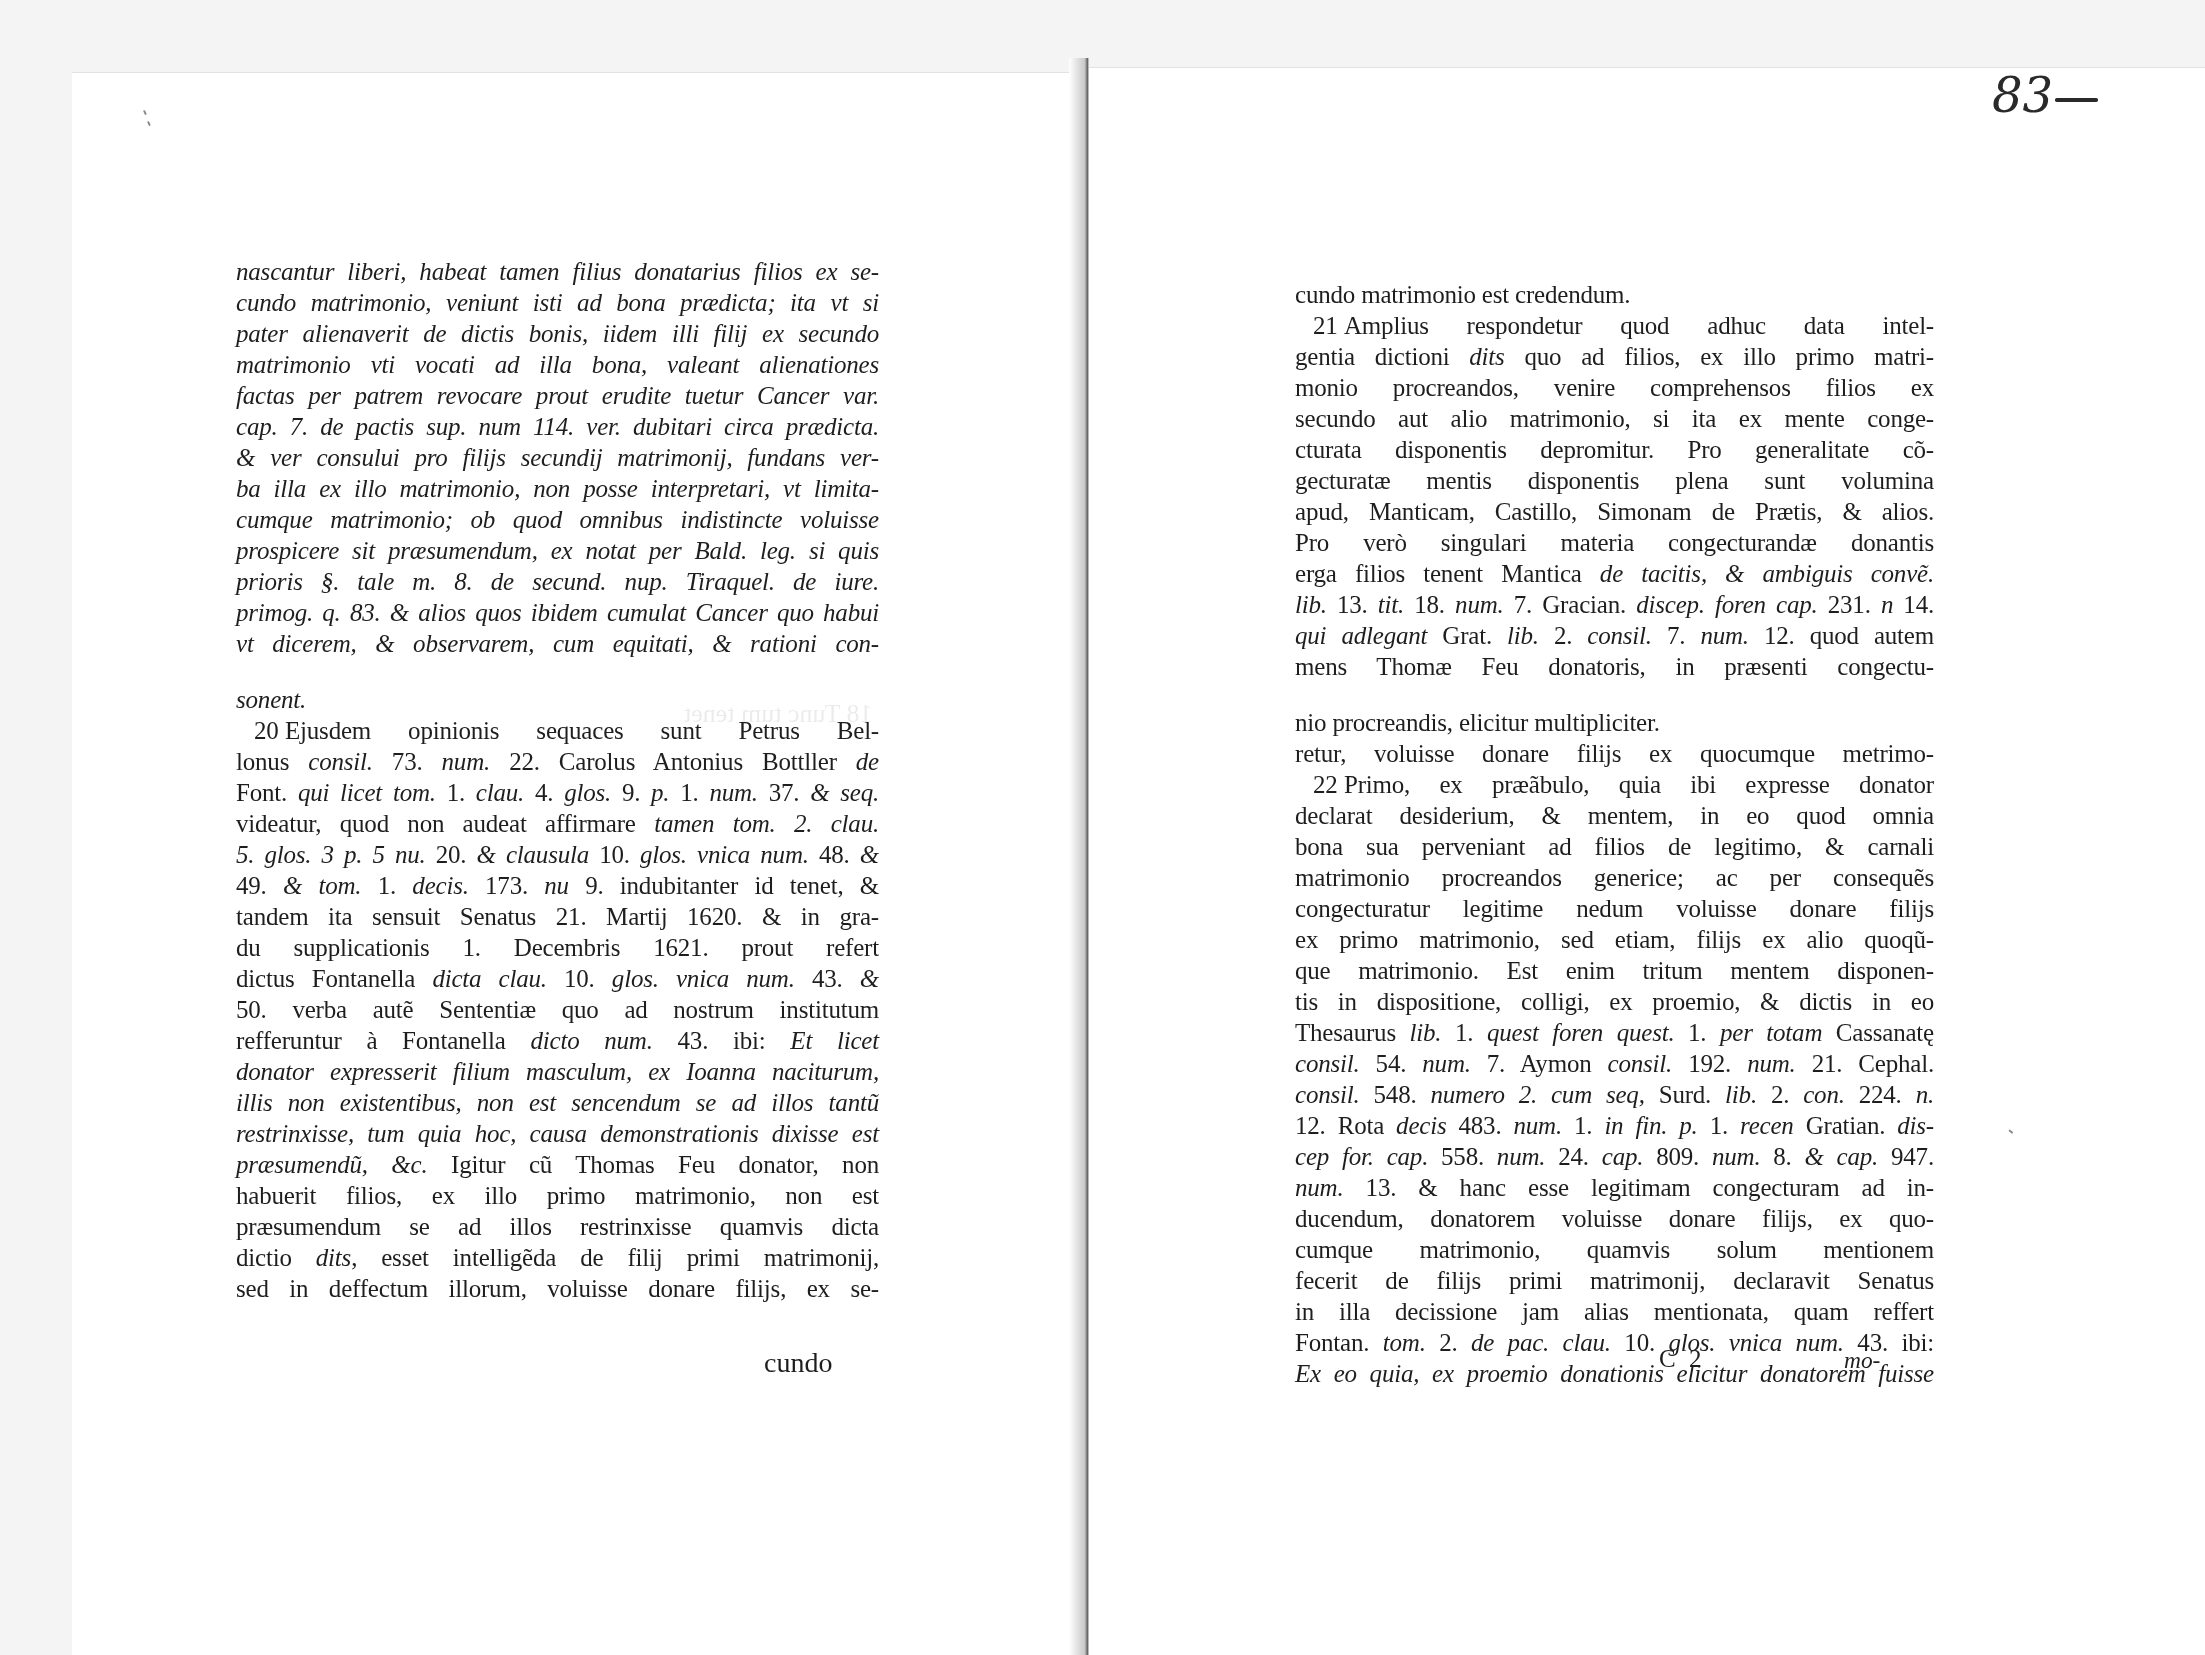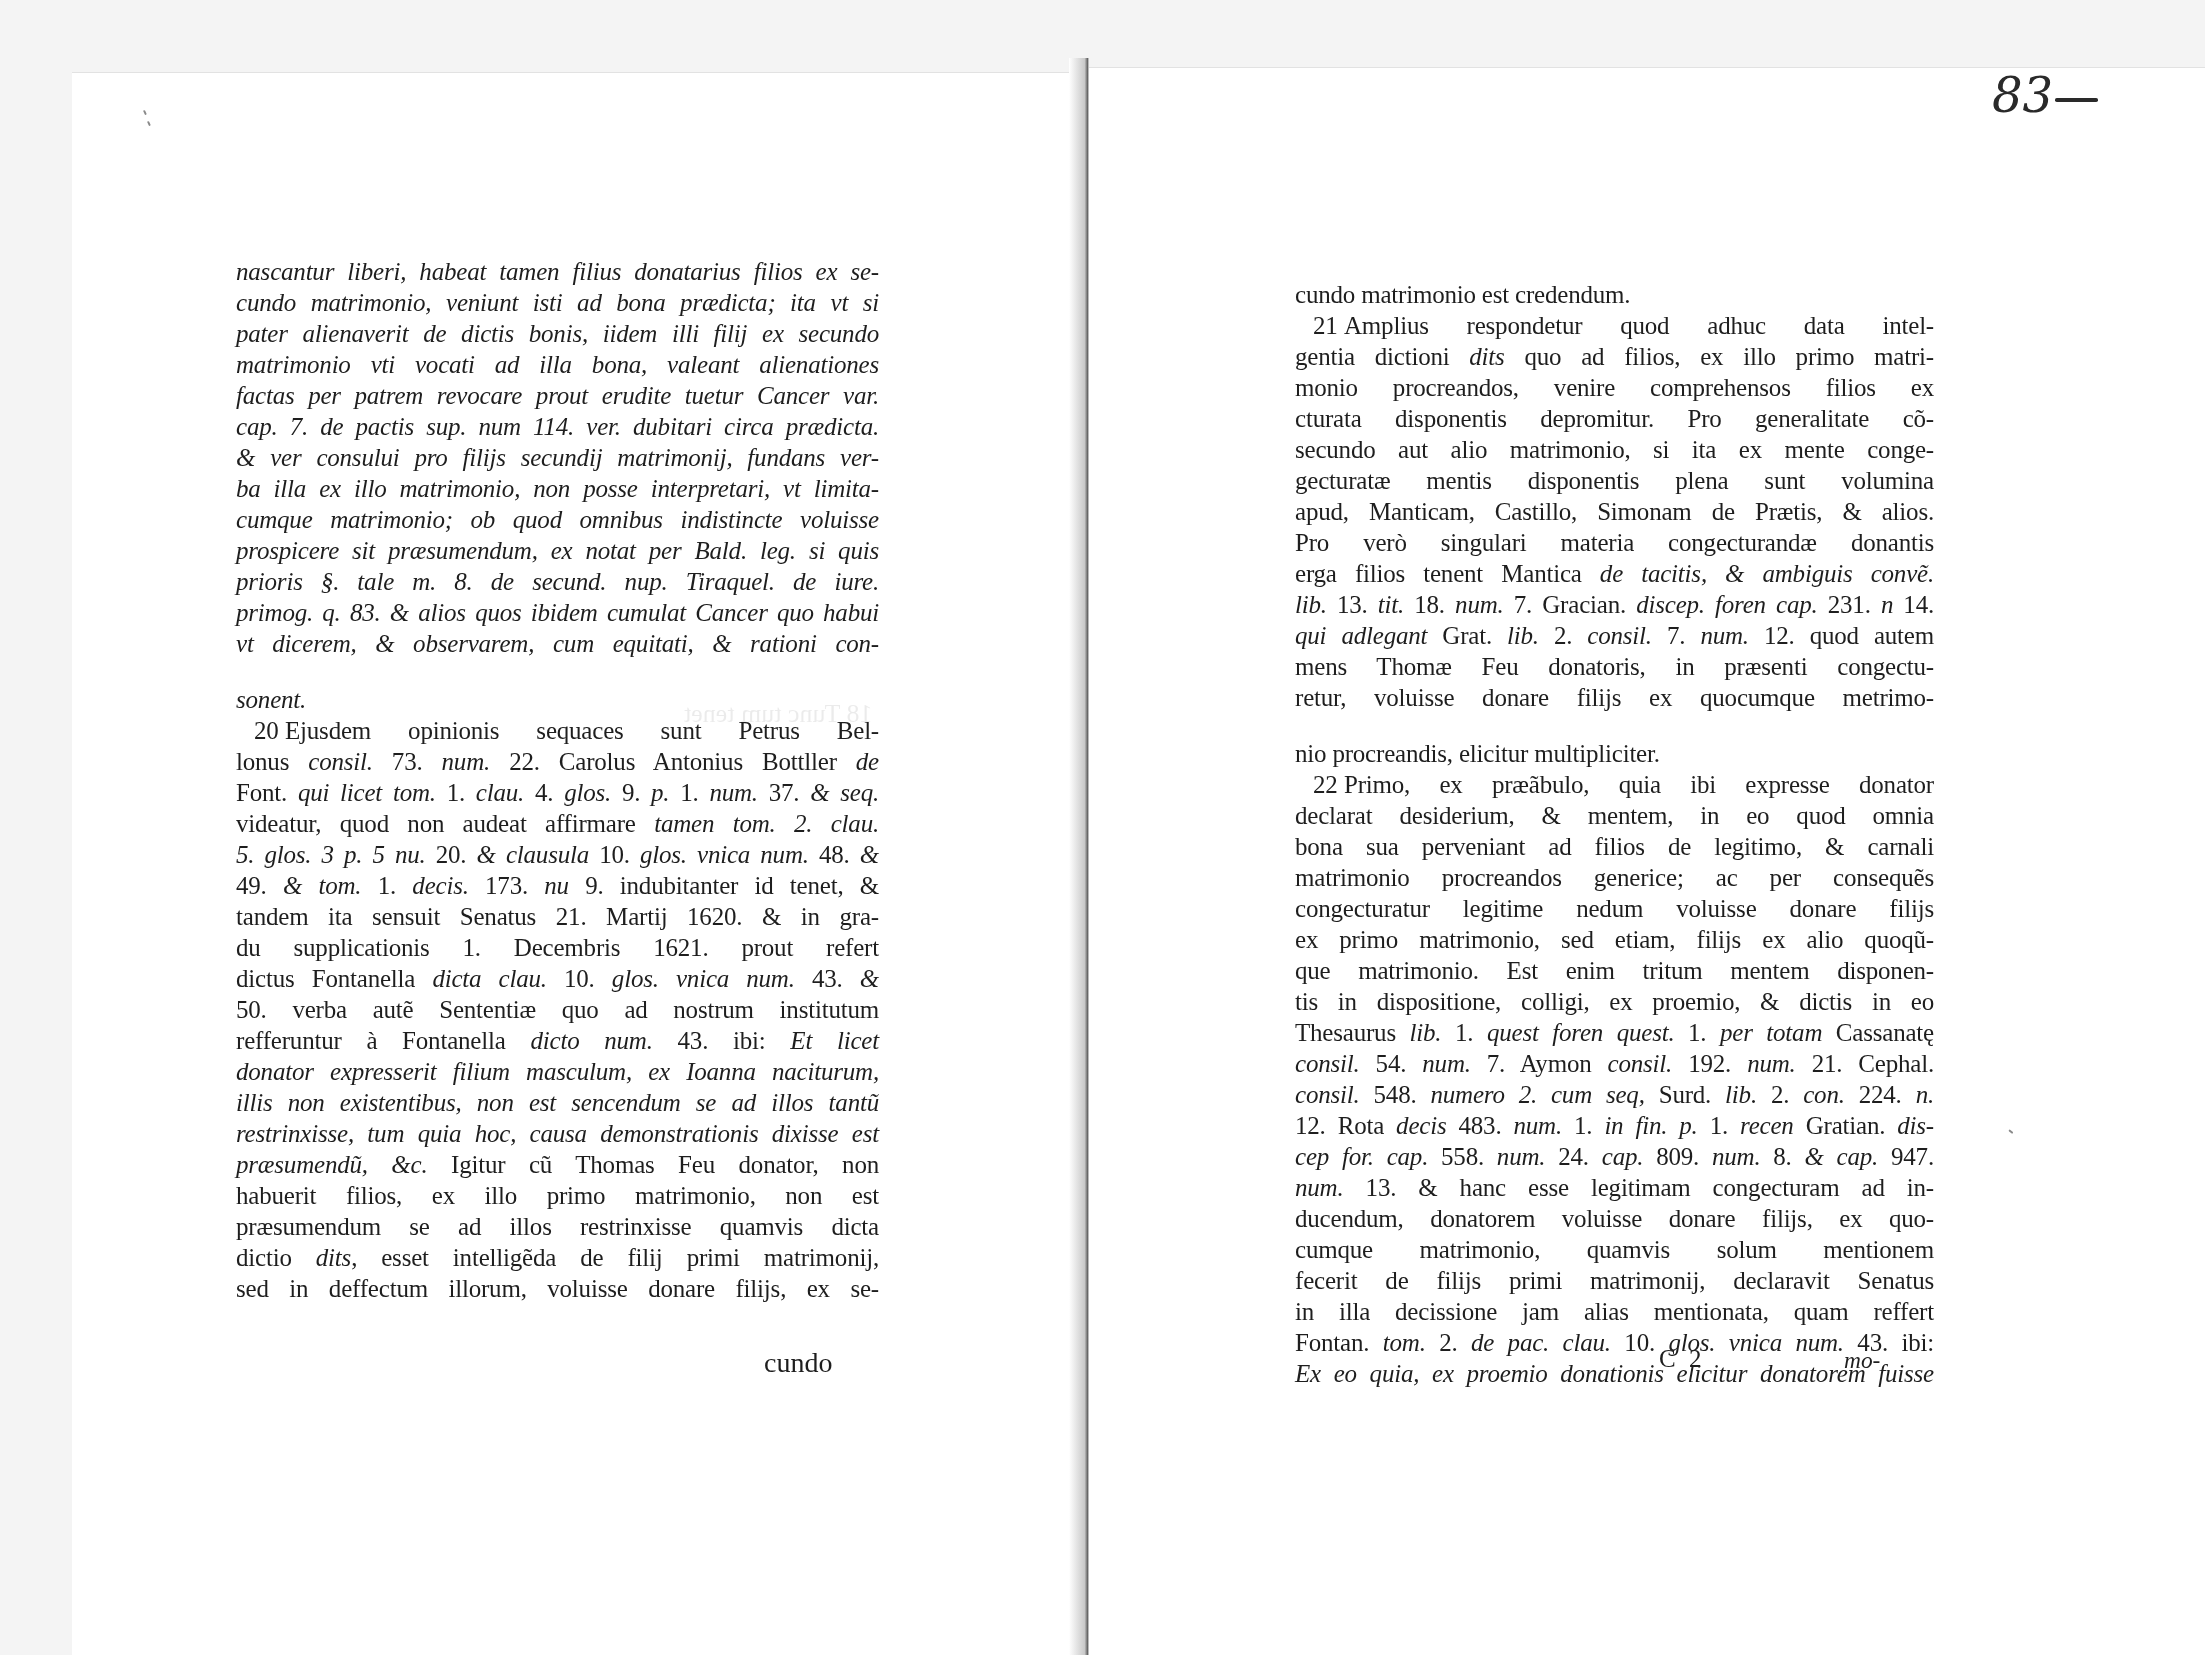--- a/index.html
+++ b/index.html
@@ -91,31 +91,31 @@
     <span class="line"><span>dictio </span><span class="it">dits</span><span>, esset intelligẽda de filij primi matrimonij,</span></span>
     <span class="line"><span>sed in deffectum illorum, voluisse donare filijs, ex se-</span></span>
   </div>
 <div class="catch-line" style="left:764px;top:1347px">cundo</div>
 
 <div class="text-block" id="right-text">
     <span class="line last"><span>cundo matrimonio est credendum.</span></span>
     <span class="line"><span class="num">21</span><span>Amplius respondetur quod adhuc data intel-</span></span>
     <span class="line"><span>gentia dictioni </span><span class="it">dits </span><span>quo ad filios, ex illo primo matri-</span></span>
     <span class="line"><span>monio procreandos, venire comprehensos filios ex</span></span>
+    <span class="line"><span>secundo aut alio matrimonio, si ita ex mente conge-</span></span>
     <span class="line"><span>cturata disponentis depromitur. Pro generalitate cõ-</span></span>
-    <span class="line"><span>secundo aut alio matrimonio, si ita ex mente conge-</span></span>
     <span class="line"><span>gecturatæ mentis disponentis plena sunt volumina</span></span>
     <span class="line"><span>apud, Manticam, Castillo, Simonam de Prætis, &amp; alios.</span></span>
     <span class="line"><span>Pro verò singulari materia congecturandæ donantis</span></span>
     <span class="line"><span>erga filios tenent Mantica </span><span class="it">de tacitis, &amp; ambiguis convẽ.</span></span>
     <span class="line"><span class="it">lib. </span><span>13. </span><span class="it">tit. </span><span>18. </span><span class="it">num. </span><span>7. Gracian. </span><span class="it">discep. foren cap. </span><span>231. </span><span class="it">n </span><span>14.</span></span>
     <span class="line"><span class="it">qui adlegant </span><span>Grat. </span><span class="it">lib. </span><span>2. </span><span class="it">consil. </span><span>7. </span><span class="it">num. </span><span>12. quod autem</span></span>
     <span class="line"><span>mens Thomæ Feu donatoris, in præsenti congectu-</span></span>
+    <span class="line last"><span>nio procreandis, elicitur multipliciter.</span></span>
     <span class="line"><span>retur, voluisse donare filijs ex quocumque metrimo-</span></span>
-    <span class="line last"><span>nio procreandis, elicitur multipliciter.</span></span>
     <span class="line"><span class="num">22</span><span>Primo, ex præãbulo, quia ibi expresse donator</span></span>
     <span class="line"><span>declarat desiderium, &amp; mentem, in eo quod omnia</span></span>
     <span class="line"><span>bona sua perveniant ad filios de legitimo, &amp; carnali</span></span>
     <span class="line"><span>matrimonio procreandos generice; ac per consequẽs</span></span>
     <span class="line"><span>congecturatur legitime nedum voluisse donare filijs</span></span>
     <span class="line"><span>ex primo matrimonio, sed etiam, filijs ex alio quoqũ-</span></span>
     <span class="line"><span>que matrimonio. Est enim tritum mentem disponen-</span></span>
     <span class="line"><span>tis in dispositione, colligi, ex proemio, &amp; dictis in eo</span></span>
     <span class="line"><span>Thesaurus </span><span class="it">lib. </span><span>1. </span><span class="it">quest foren quest. </span><span>1. </span><span class="it">per totam </span><span>Cassanatę</span></span>
     <span class="line"><span class="it">consil. </span><span>54. </span><span class="it">num. </span><span>7. Aymon </span><span class="it">consil. </span><span>192. </span><span class="it">num. </span><span>21. Cephal.</span></span>

